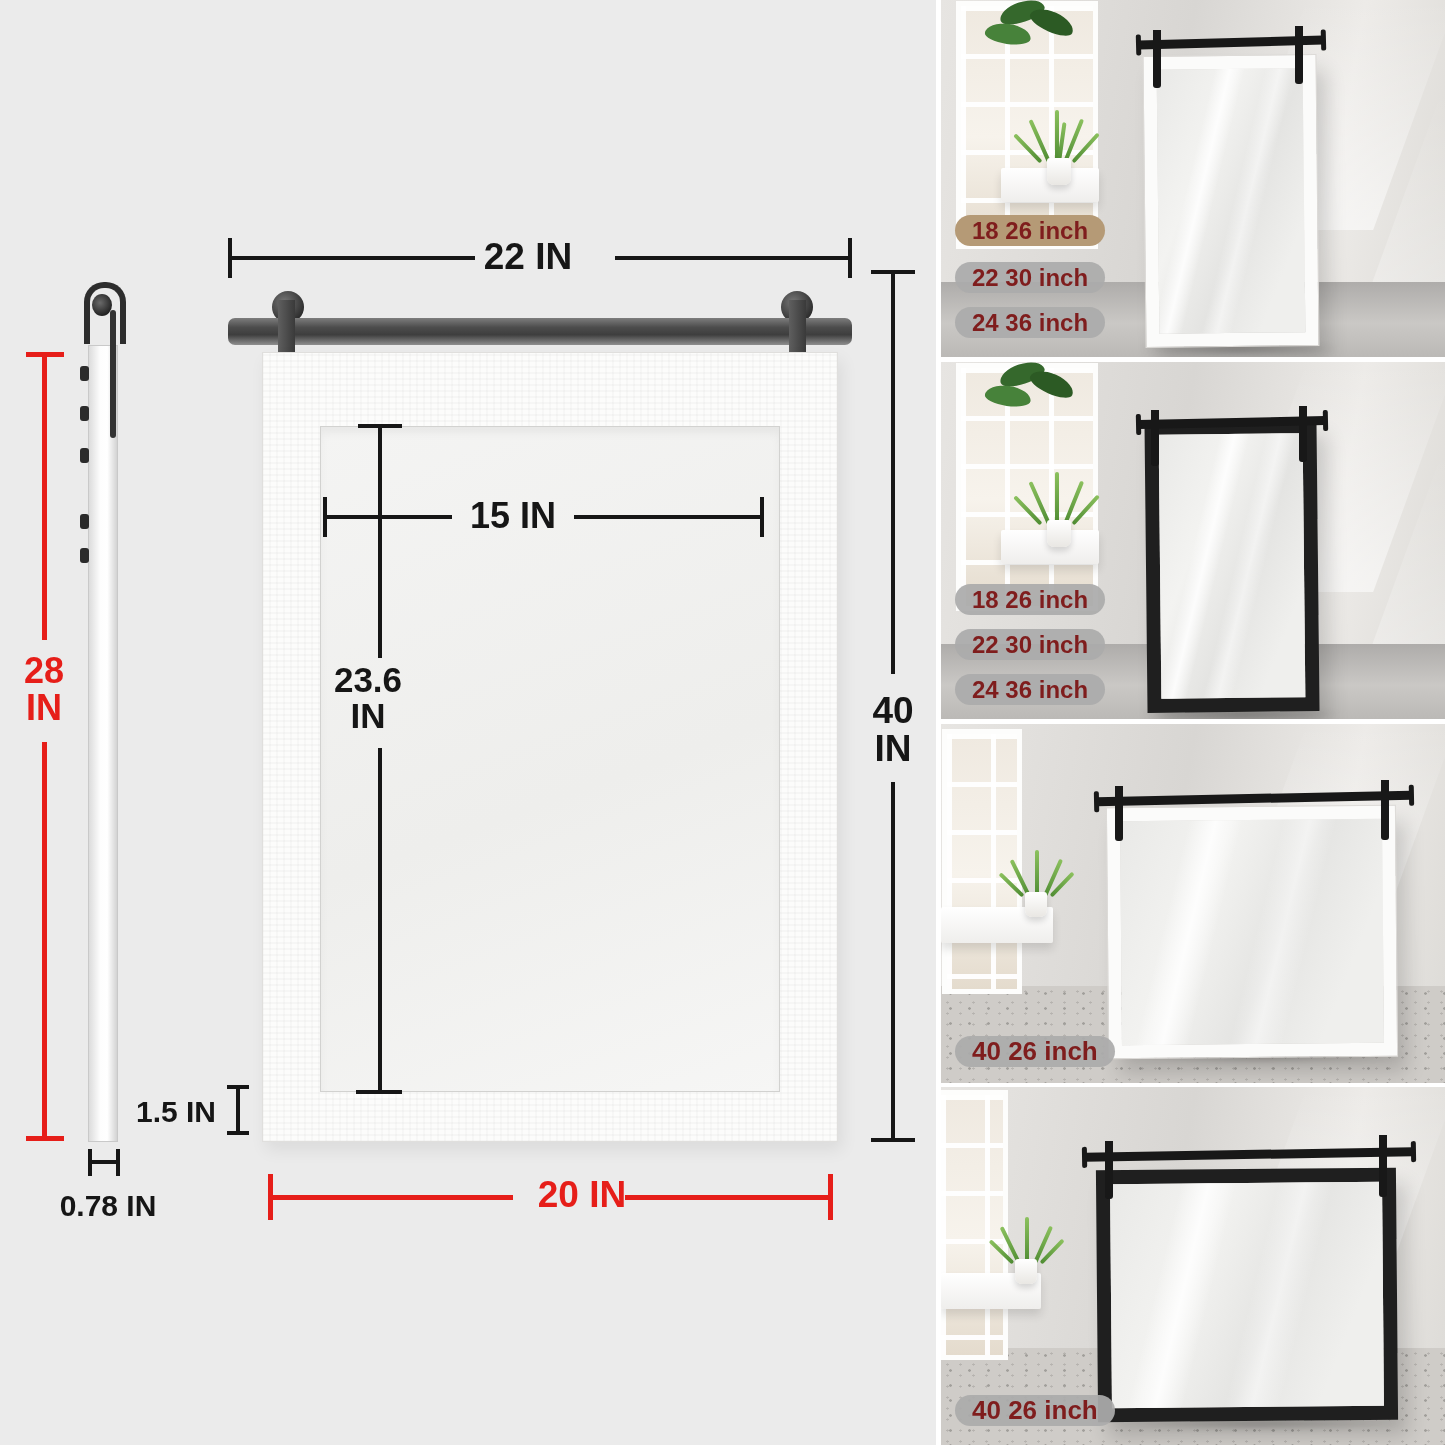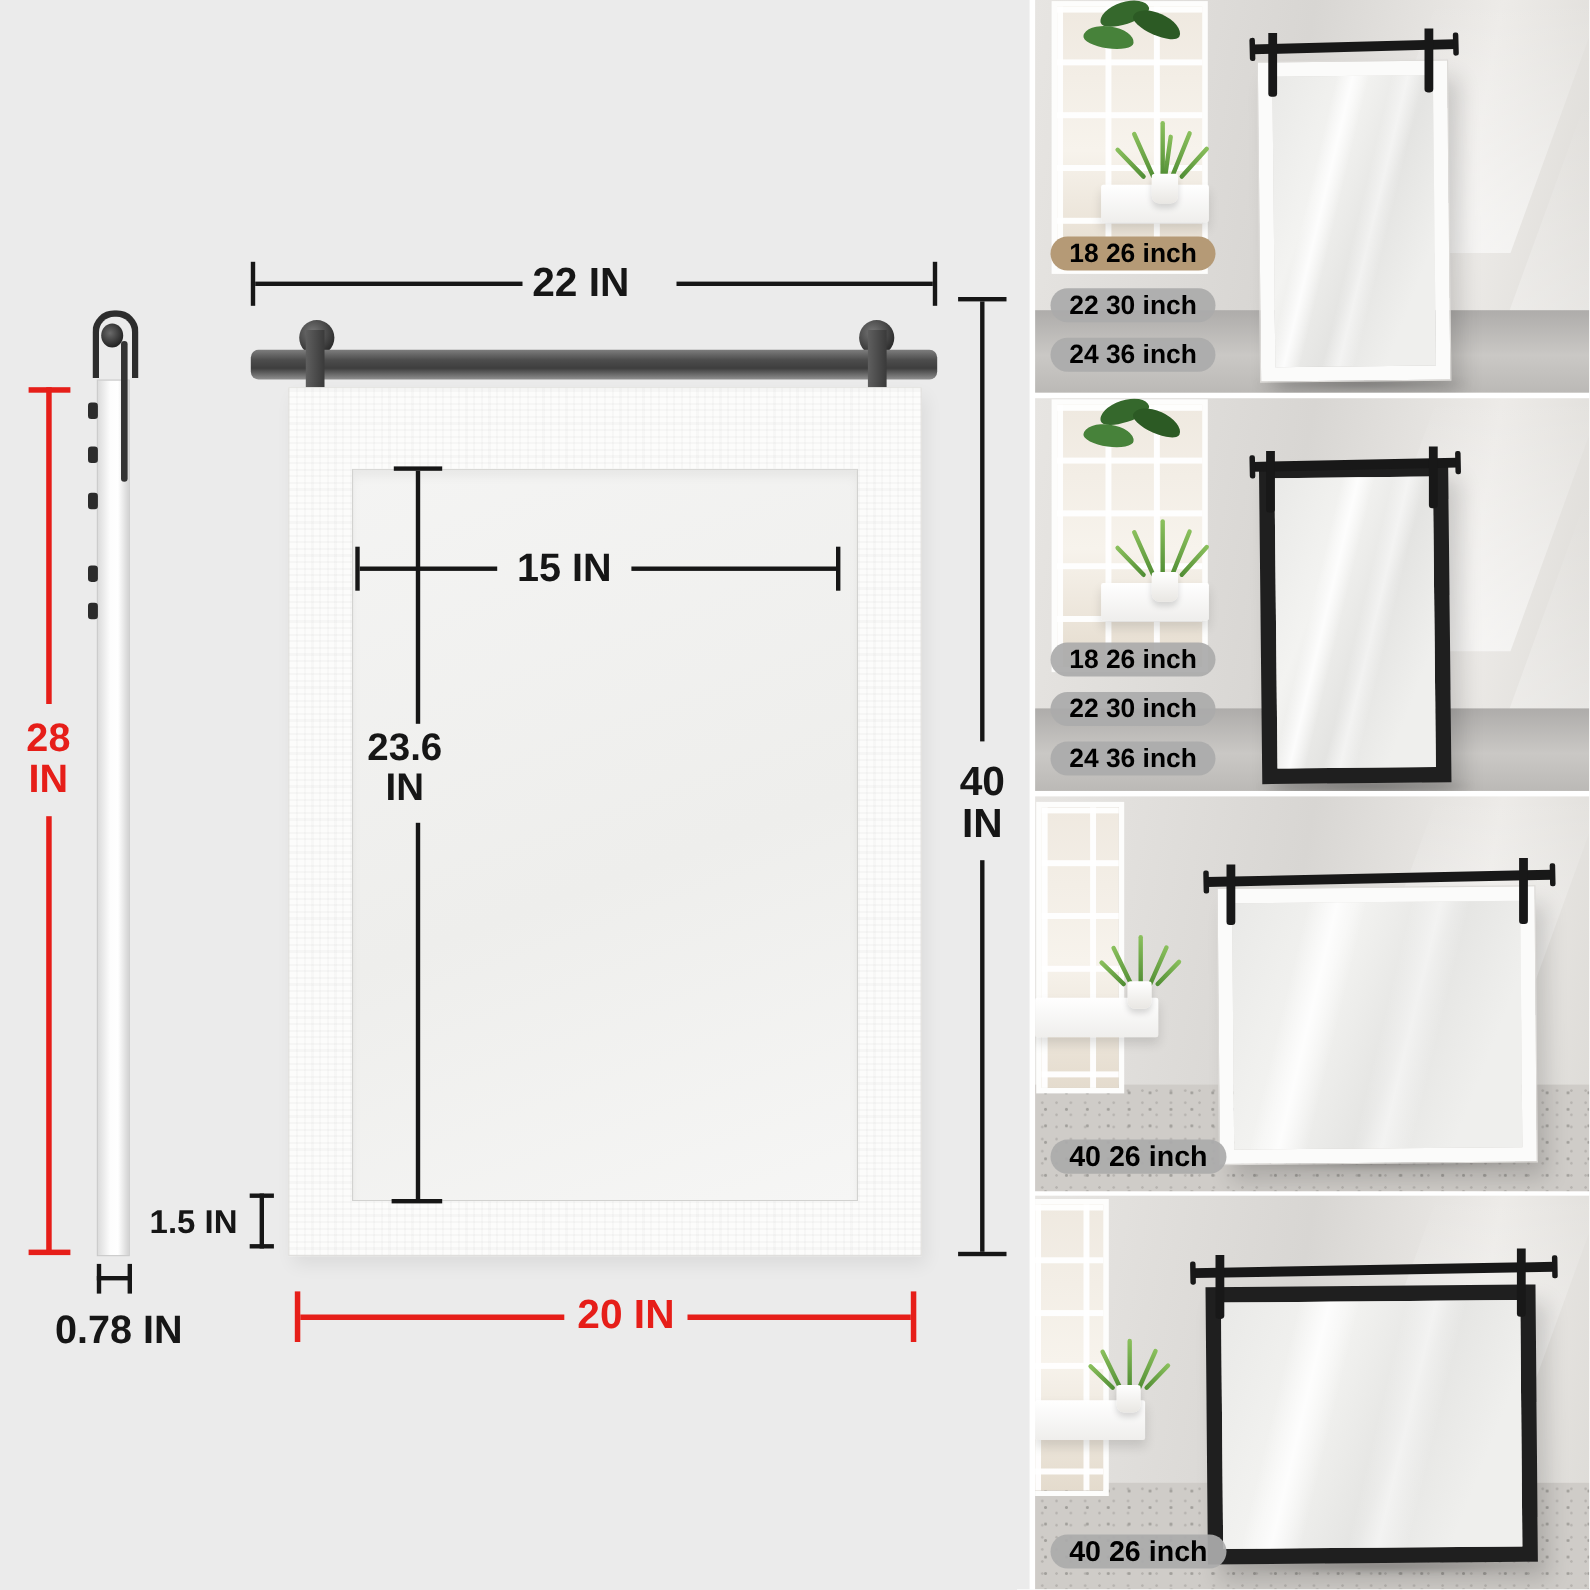--- a/index.html
+++ b/index.html
@@ -34,21 +34,21 @@
   #d28-tt{left:26px;top:352px;width:38px;height:5px;}
   #d28-s1{left:42px;top:352px;width:5px;height:288px;}
   #d28-lb{left:4px;top:652px;width:80px;font-size:36px;}
   #d28-s2{left:42px;top:742px;width:5px;height:398px;}
   #d28-tb{left:26px;top:1136px;width:38px;height:5px;}
 
   
   #d078-l{left:88px;top:1149px;width:4px;height:27px;}
   #d078-r{left:116px;top:1149px;width:4px;height:27px;}
   #d078-m{left:88px;top:1160px;width:32px;height:4px;}
-  #d078-lb{left:48px;top:1190px;width:120px;font-size:36px;}
+  #d078-lb{left:48px;top:1190px;width:120px;font-size:30px;}
 
   
   .fv-wheel{position:absolute;width:32px;height:32px;border-radius:50%;
             background:radial-gradient(circle at 38% 35%,#777,#2e2e2e 72%);}
   #fvw-l{left:272px;top:291px;} #fvw-r{left:781px;top:291px;}
   #fv-rail{position:absolute;left:228px;top:318px;width:624px;height:27px;border-radius:7px;
            background:linear-gradient(#7d7d7d,#4c4c4c 35%,#3e3e3e 62%,#8f8f8f);}
   .fv-strap{position:absolute;width:17px;background:linear-gradient(90deg,#5f5f5f,#3a3a3a);
             border-radius:0 0 8px 8px;}
   #fvs-l{left:278px;top:300px;height:165px;} #fvs-r{left:789px;top:300px;height:165px;}
@@ -94,21 +94,21 @@
   
   #d15-lb{left:116px;top:1096px;width:100px;font-size:30px;text-align:right;}
   #d15-tt{left:227px;top:1085px;width:22px;height:4px;}
   #d15-s{left:236px;top:1085px;width:4px;height:50px;}
   #d15-tb{left:227px;top:1131px;width:22px;height:4px;}
 
   
   #d20-tl{left:268px;top:1174px;width:5px;height:46px;}
   #d20-tr{left:828px;top:1174px;width:5px;height:46px;}
   #d20-s1{left:273px;top:1195px;width:240px;height:5px;}
-  #d20-lb{left:513px;top:1176px;width:112px;font-size:37px;}
+  #d20-lb{left:526px;top:1176px;width:112px;font-size:37px;}
   #d20-s2{left:625px;top:1195px;width:203px;height:5px;}
 
   
   .photo{position:absolute;left:941px;width:504px;overflow:hidden;
          background:linear-gradient(100deg,#e7e5e2,#d8d6d3 45%,#edebe8 75%,#dcdad6);}
   #p1{top:0;height:357px;} #p2{top:362px;height:357px;}
   #p3{top:724px;height:359px;} #p4{top:1087px;height:358px;}
   .lp{position:absolute;transform:skewX(-20deg);
       background:linear-gradient(rgba(255,255,255,0),rgba(255,255,255,.55));}
   .lp.a{right:30px;top:0;width:150px;height:230px;}
@@ -149,21 +149,21 @@
   .wref{position:absolute;opacity:.9;
       background:linear-gradient(90deg,rgba(255,255,255,.9) 0 3px,transparent 3px) 0 0/22px 100%,
                  linear-gradient(rgba(255,255,255,.9) 0 3px,transparent 3px) 0 0/100% 26px,
                  linear-gradient(#f0ead f0,#efe8dd,#e7ddcd);}
   .rail-ph{position:absolute;height:9px;background:#181818;border-radius:2px;}
   .rail-ph::before,.rail-ph::after{content:"";position:absolute;top:-6px;width:5px;height:21px;
       background:#181818;border-radius:2px;}
   .rail-ph::before{left:-1px;} .rail-ph::after{right:-1px;}
   .strap-ph{position:absolute;width:8px;background:#181818;border-radius:0 0 3px 3px;}
   .badge{position:absolute;left:14px;height:31px;line-height:31px;padding:0 17px;border-radius:17px;
-         color:#000000;font-weight:bold;font-size:24px;background:rgba(171,171,171,.93);white-space:nowrap;}
+         color:#7f1d1d;font-weight:bold;font-size:24px;background:rgba(171,171,171,.93);white-space:nowrap;}
   .badge[data-variant="tan"]{background:#b59a76;}
 </style>
 </head>
 <body>
 
 <div id="canvas">
   <div id="left-panel">
 
 
     <div id="sv-bar"></div>

